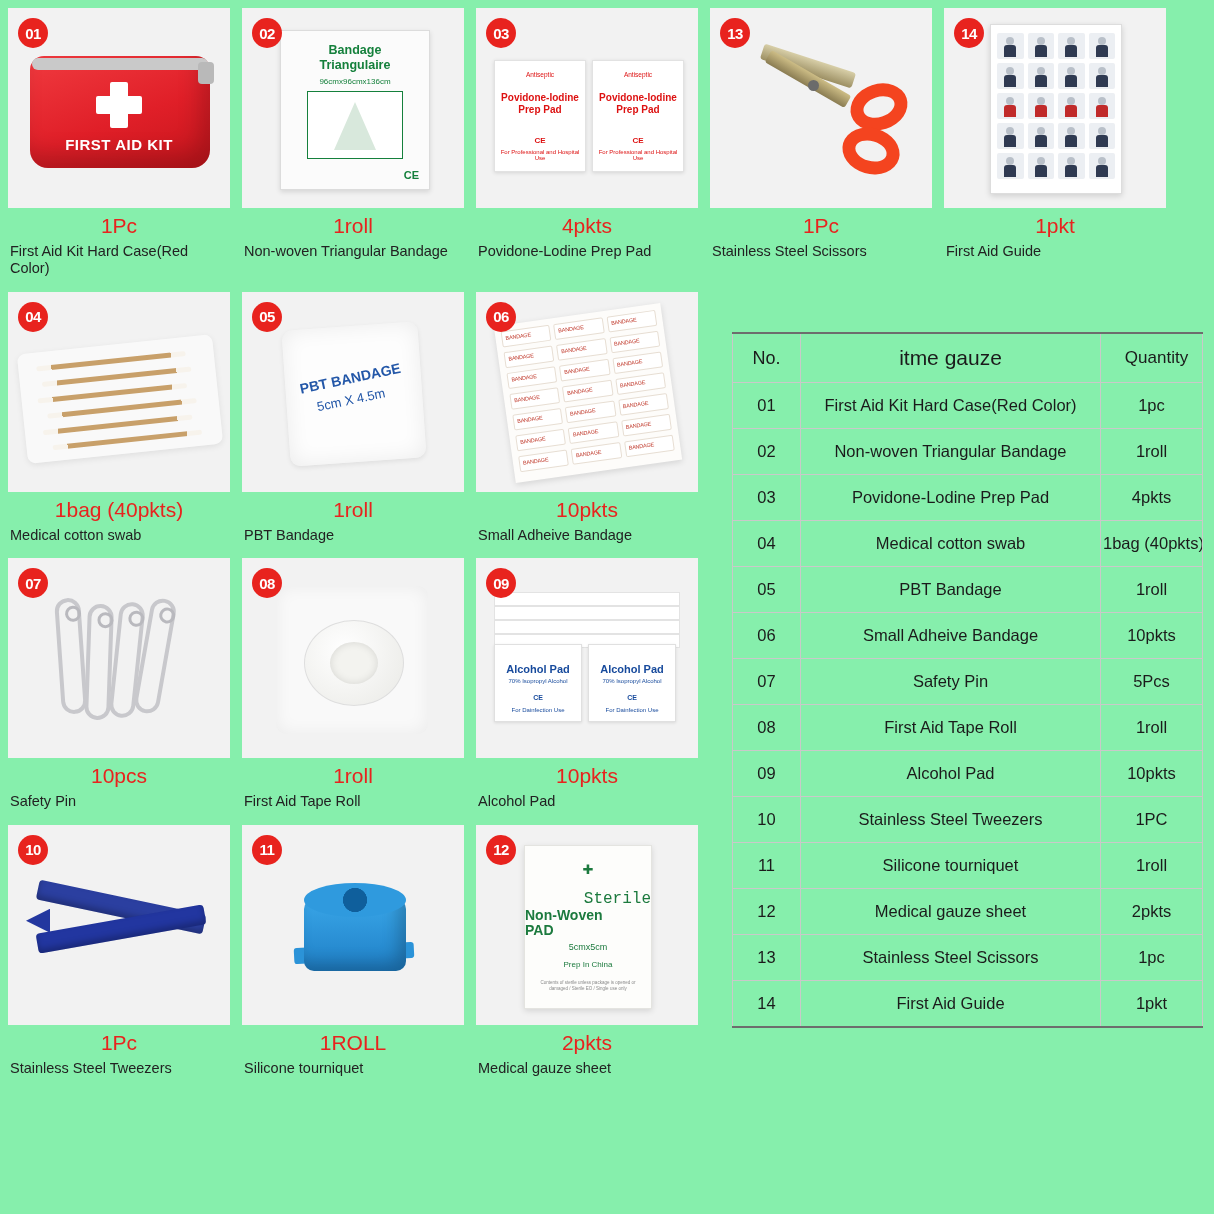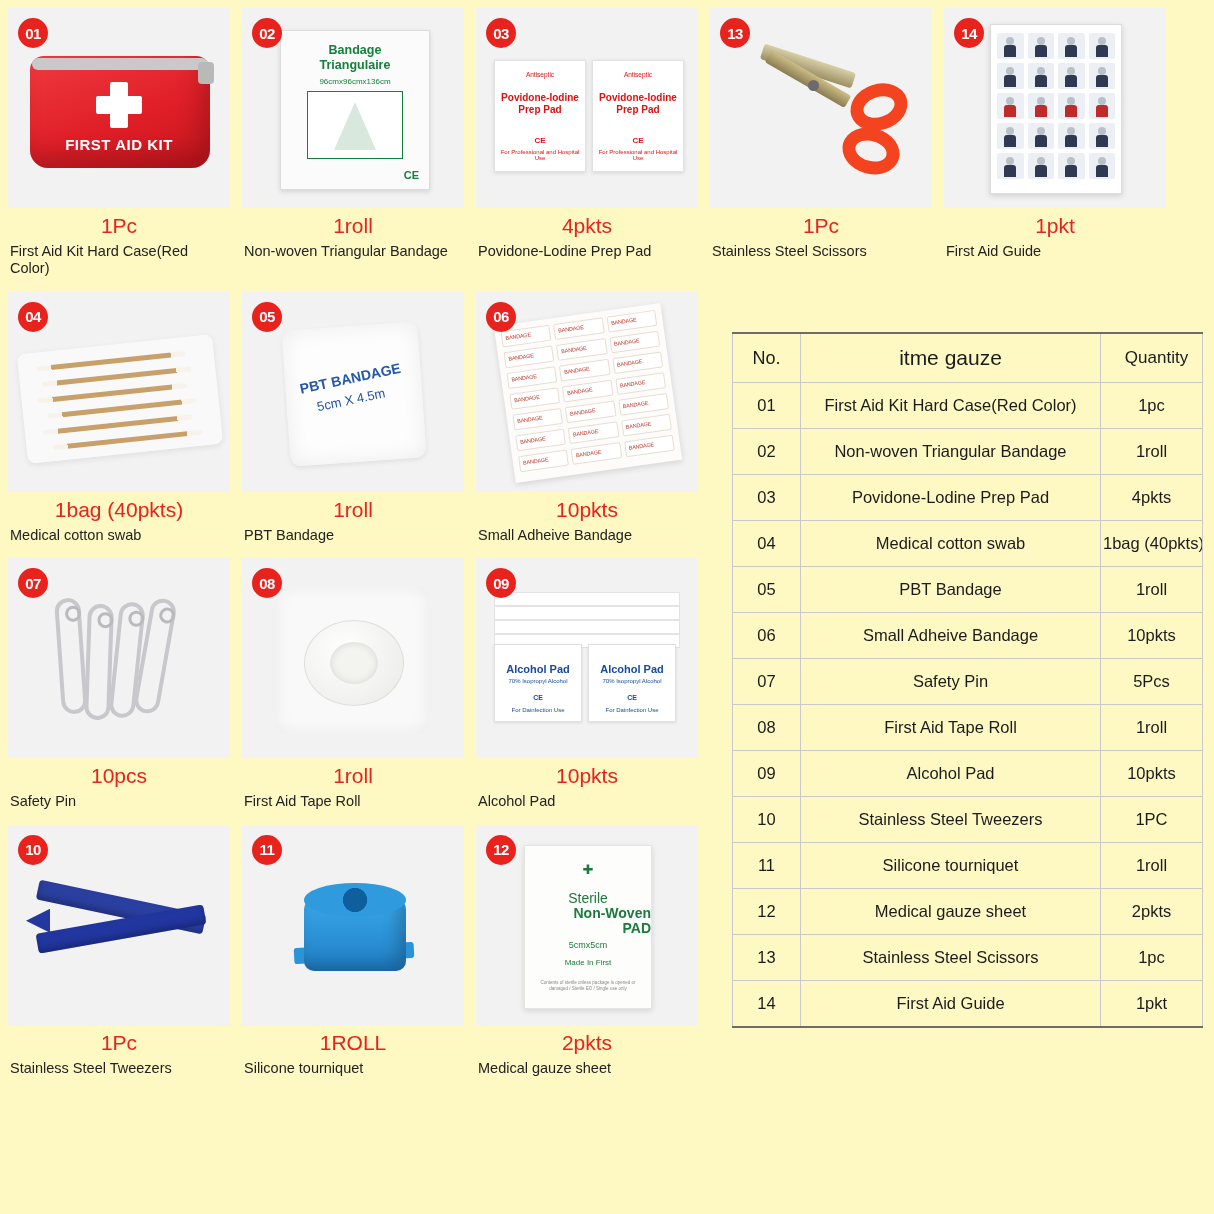--- a/index.html
+++ b/index.html
@@ -6,21 +6,21 @@
   html, body {
     margin: 0; padding: 0;
     width: 1214px; height: 1214px;
     background: #ffffff;
     font-family: "Liberation Sans", sans-serif;
     overflow: hidden;
   }
   .page {
     position: relative;
     width: 1214px; height: 1214px;
-    background: #fef9c3;
+    background: #86efac;
   }
 
   
   .grid {
     position: absolute;
     left: 8px; top: 8px;
     width: 712px;
   }
   .grid-row {
     display: flex;
@@ -359,22 +359,22 @@
 
   
   .gz {
     position: absolute; left: 48px; top: 20px;
     width: 128px; height: 164px;
     background: #fdfdfb;
     border: 1px solid #e4e4e0;
     box-shadow: 0 2px 6px rgba(0,0,0,.12);
     padding-top: 44px;
   }
-  .gz .g1 { text-align:center; color:#1c7a3e; font-size:14px; }
-  .gz .g2 { text-align:right; color:#1c7a3e; font-size:14px; font-weight:bold; line-height:1.1;}
+  .gz .g1 { text-align:right; color:#1c7a3e; font-size:16px;font-family:Liberation Mono, monospace; }
+  .gz .g2 { text-align:left; color:#1c7a3e; font-size:14px; font-weight:bold; line-height:1.1;}
   .gz .g3 { text-align:center; color:#1c7a3e; font-size:9px; margin-top:3px;}
   .gz .g4 { text-align:center; color:#1c7a3e; font-size:8px; margin-top:8px;}
   .gz .g5 { position:absolute; left:8px; right:8px; bottom:16px; text-align:center; color:#8a8a8a; font-size:4.5px; line-height:1.3;}
   .gz .gicon { position:absolute; left:0; right:0; top:16px; text-align:center; color:#1c7a3e; font-size:13px;}
 
   
   .table-wrap {
     position: absolute;
     left: 732px; top: 332px;
     width: 470px;
@@ -725,21 +725,21 @@
 
       <div class="cell">
         <div class="photo">
           <div class="badge">12</div>
           <div class="gz">
             <div class="gicon">✚</div>
             <div class="g1">Sterile</div>
             <div class="g2" style="white-space:pre-line">Non-Woven
 PAD</div>
             <div class="g3">5cmx5cm</div>
-            <div class="g4">Made In First</div>
+            <div class="g4">Prep In China</div>
             <div class="g5">Contents of sterile unless package is opened or damaged / Sterile EO / Single use only</div>
           </div>
         </div>
         <div class="qty">2pkts</div>
         <div class="name">Medical gauze sheet</div>
       </div>
     </div>
   </div>
 
   <div class="table-wrap">

